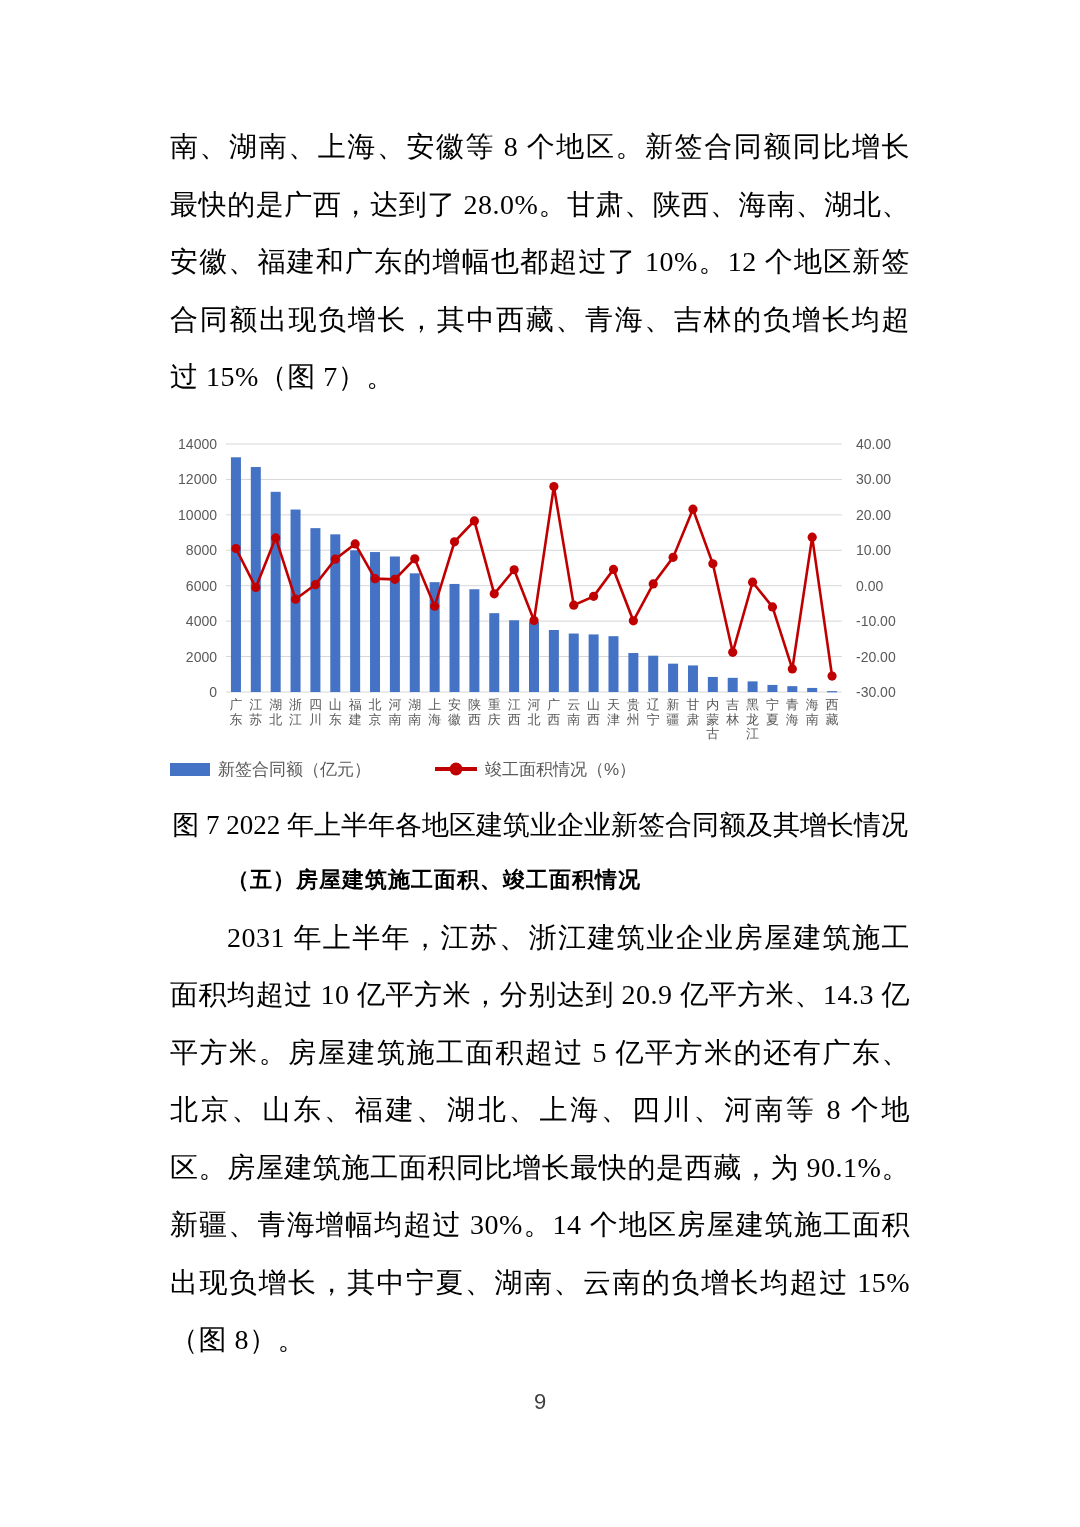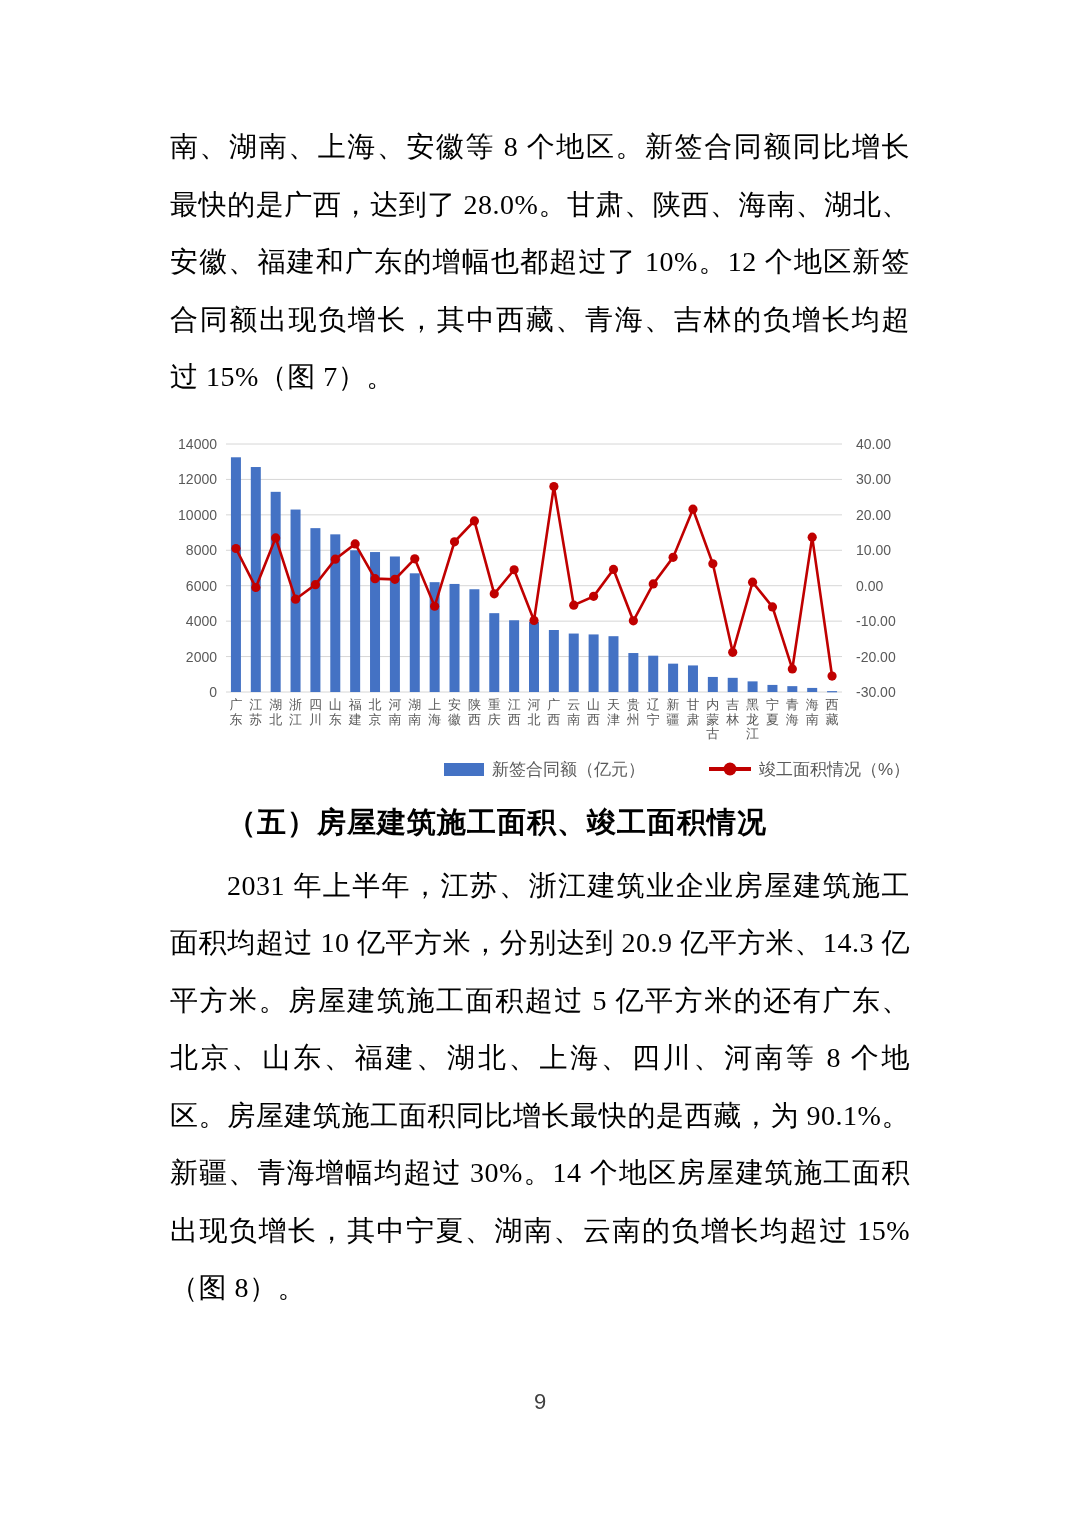--- a/index.html
+++ b/index.html
@@ -14,36 +14,36 @@
   }
   .body-text{
     margin:0;font-size:28px;line-height:57.5px;
     text-align:justify;letter-spacing:0.5px;
   }
   .body-text.indent{text-indent:57px;}
   figure{margin:24px 0 0 0;}
   .chart{width:740px;}
   #chart-svg{display:block;font-family:"Liberation Sans","DejaVu Sans",sans-serif;}
   .legend{
-    display:flex;justify-content:flex-end;align-items:center;gap:64px;
+    display:flex;justify-content:flex-start;align-items:center;gap:64px;
     margin-top:10px;font-family:"Liberation Sans","DejaVu Sans",sans-serif;
     font-size:17px;color:#595959;
   }
   .legend-item{display:flex;align-items:center;gap:8px;}
   .swatch-bar{display:inline-block;width:40px;height:13px;background:#4472C4;}
   .swatch-line{position:relative;display:inline-block;width:42px;height:4px;background:#C00000;}
   .swatch-line .dot{
     position:absolute;left:50%;top:50%;transform:translate(-50%,-50%);
     width:13px;height:13px;border-radius:50%;background:#C00000;
   }
   figcaption{
     margin-top:26px;text-align:center;font-size:27px;color:#000;
   }
   h2.section-heading{
-    margin:22px 0 0 0;font-size:29px;font-weight:bold;
+    margin:22px 0 0 0;font-size:22px;font-weight:bold;
     text-indent:57px;letter-spacing:1px;
   }
   .para2{margin-top:14px;}
   .page-number{
     position:absolute;left:0;right:0;bottom:112px;
     text-align:center;font-size:22px;color:#404040;
     font-family:"Liberation Sans","DejaVu Sans",sans-serif;
   }
 </style>
 </head>
@@ -181,20 +181,21 @@
           <span>新签合同额（亿元）</span>
         </div>
         <div class="legend-item">
           <span class="swatch-line" id="swatch-line" style="background: rgb(192, 0, 0);">
               <span class="dot" id="swatch-dot" style="background: rgb(192, 0, 0);"></span>
             </span>
           <span>竣工面积情况（%）</span>
         </div>
       </div>
     </div>
+    <figcaption>图 7 2022 年上半年各地区建筑业企业新签合同额及其增长情况</figcaption>
   </figure>
 
   <h2 class="section-heading">（五）房屋建筑施工面积、竣工面积情况</h2>
 
   <p class="body-text indent para2">2031 年上半年，江苏、浙江建筑业企业房屋建筑施工面积均超过 10 亿平方米，分别达到 20.9 亿平方米、14.3 亿平方米。房屋建筑施工面积超过 5 亿平方米的还有广东、北京、山东、福建、湖北、上海、四川、河南等 8 个地区。房屋建筑施工面积同比增长最快的是西藏，为 90.1%。新疆、青海增幅均超过 30%。14 个地区房屋建筑施工面积出现负增长，其中宁夏、湖南、云南的负增长均超过 15%（图 8）。</p>
 
   <div class="page-number">9</div>
 </div>
 
 </body></html>

